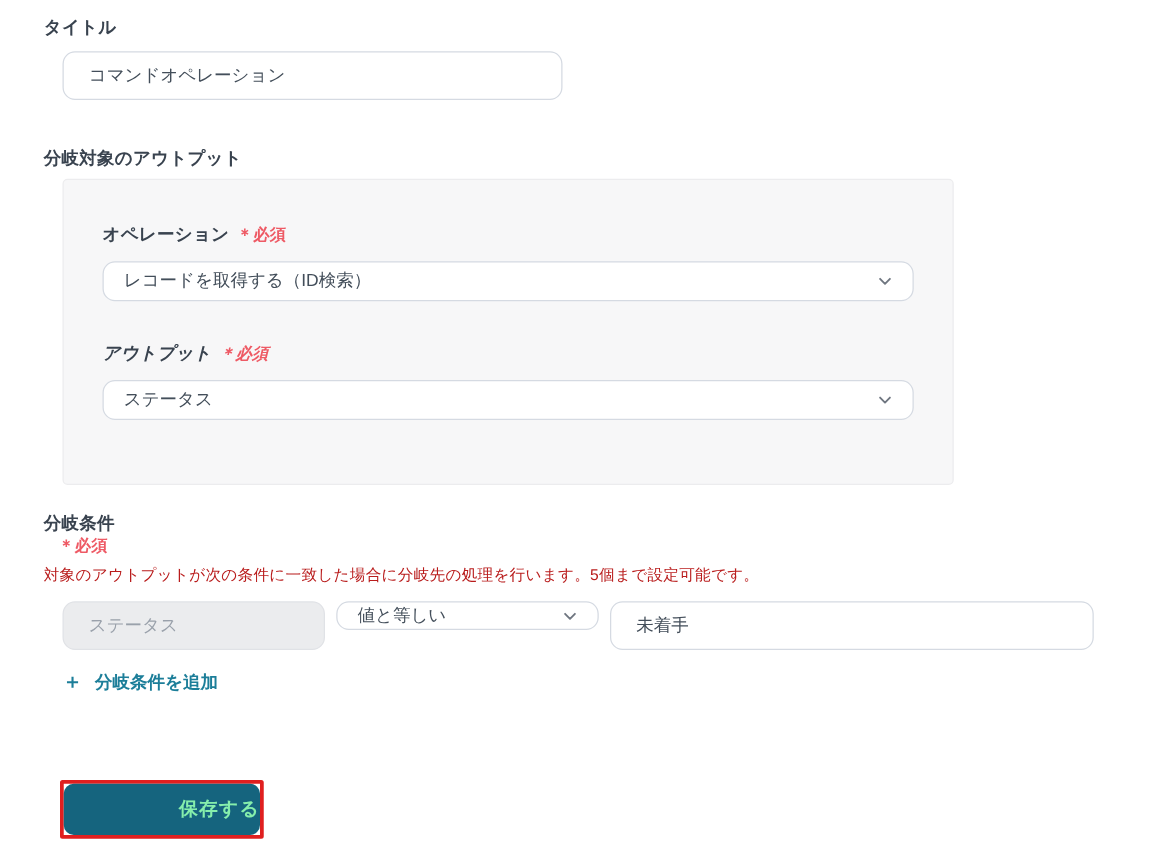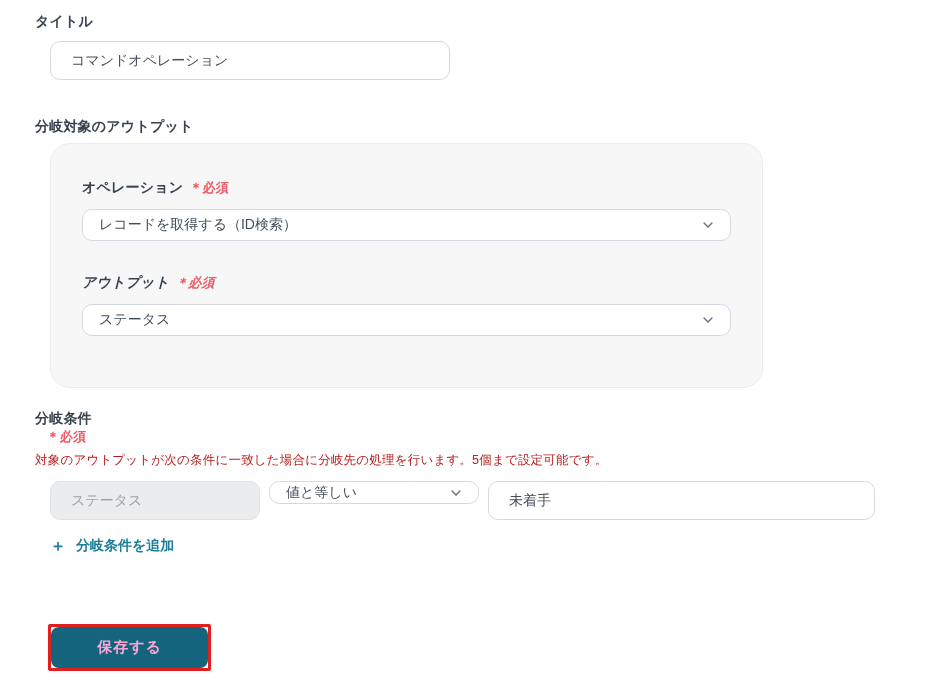--- a/index.html
+++ b/index.html
@@ -65,21 +65,21 @@
   #title-label { left: 35px; top: 13px; }
   #title-input { left: 50px; top: 41px; width: 400px; height: 39px; }
 
   #output-heading { left: 35px; top: 118px; }
 
   #output-panel {
     left: 50px; top: 143px;
     width: 713px; height: 245px;
     background: #f7f7f8;
     border: 1px solid #ececee;
-    border-radius: 20px;
+    border-radius: 4px;
     padding: 35px 31px;
   }
   #output-panel .select { height: 32px; margin-top: 12px; width: 100%; }
   #output-label-row { margin-top: 33px; font-style: italic; }
 
   #cond-heading { left: 35px; top: 410px; flex-direction: column; }
   #cond-desc {
     left: 35px; top: 452px;
     font-size: 12.5px;
     color: #b91c1c;
@@ -107,28 +107,29 @@
   #save-annotation {
     left: 48px; top: 624px;
     border: 3px solid #e01f1f;
     border-radius: 2px;
     padding: 0;
   }
   #save-button {
     display: block;
     width: 157px; height: 41px;
     background: #15647e;
-    color: #f9a8d4;
+    color: #86efac;
     font-family: "Liberation Sans", "DejaVu Sans", sans-serif;
     font-size: 15px;
     font-weight: bold;
     border: none;
     border-radius: 8px;
     cursor: pointer;
     letter-spacing: 1px;
+    text-align: right;
   }
 </style>
 </head>
 <body>
 
 <div class="page">
 
   <div class="abs field-label" id="title-label">タイトル</div>
   <input class="abs text-input" id="title-input" type="text" value="コマンドオペレーション" style="">
 

